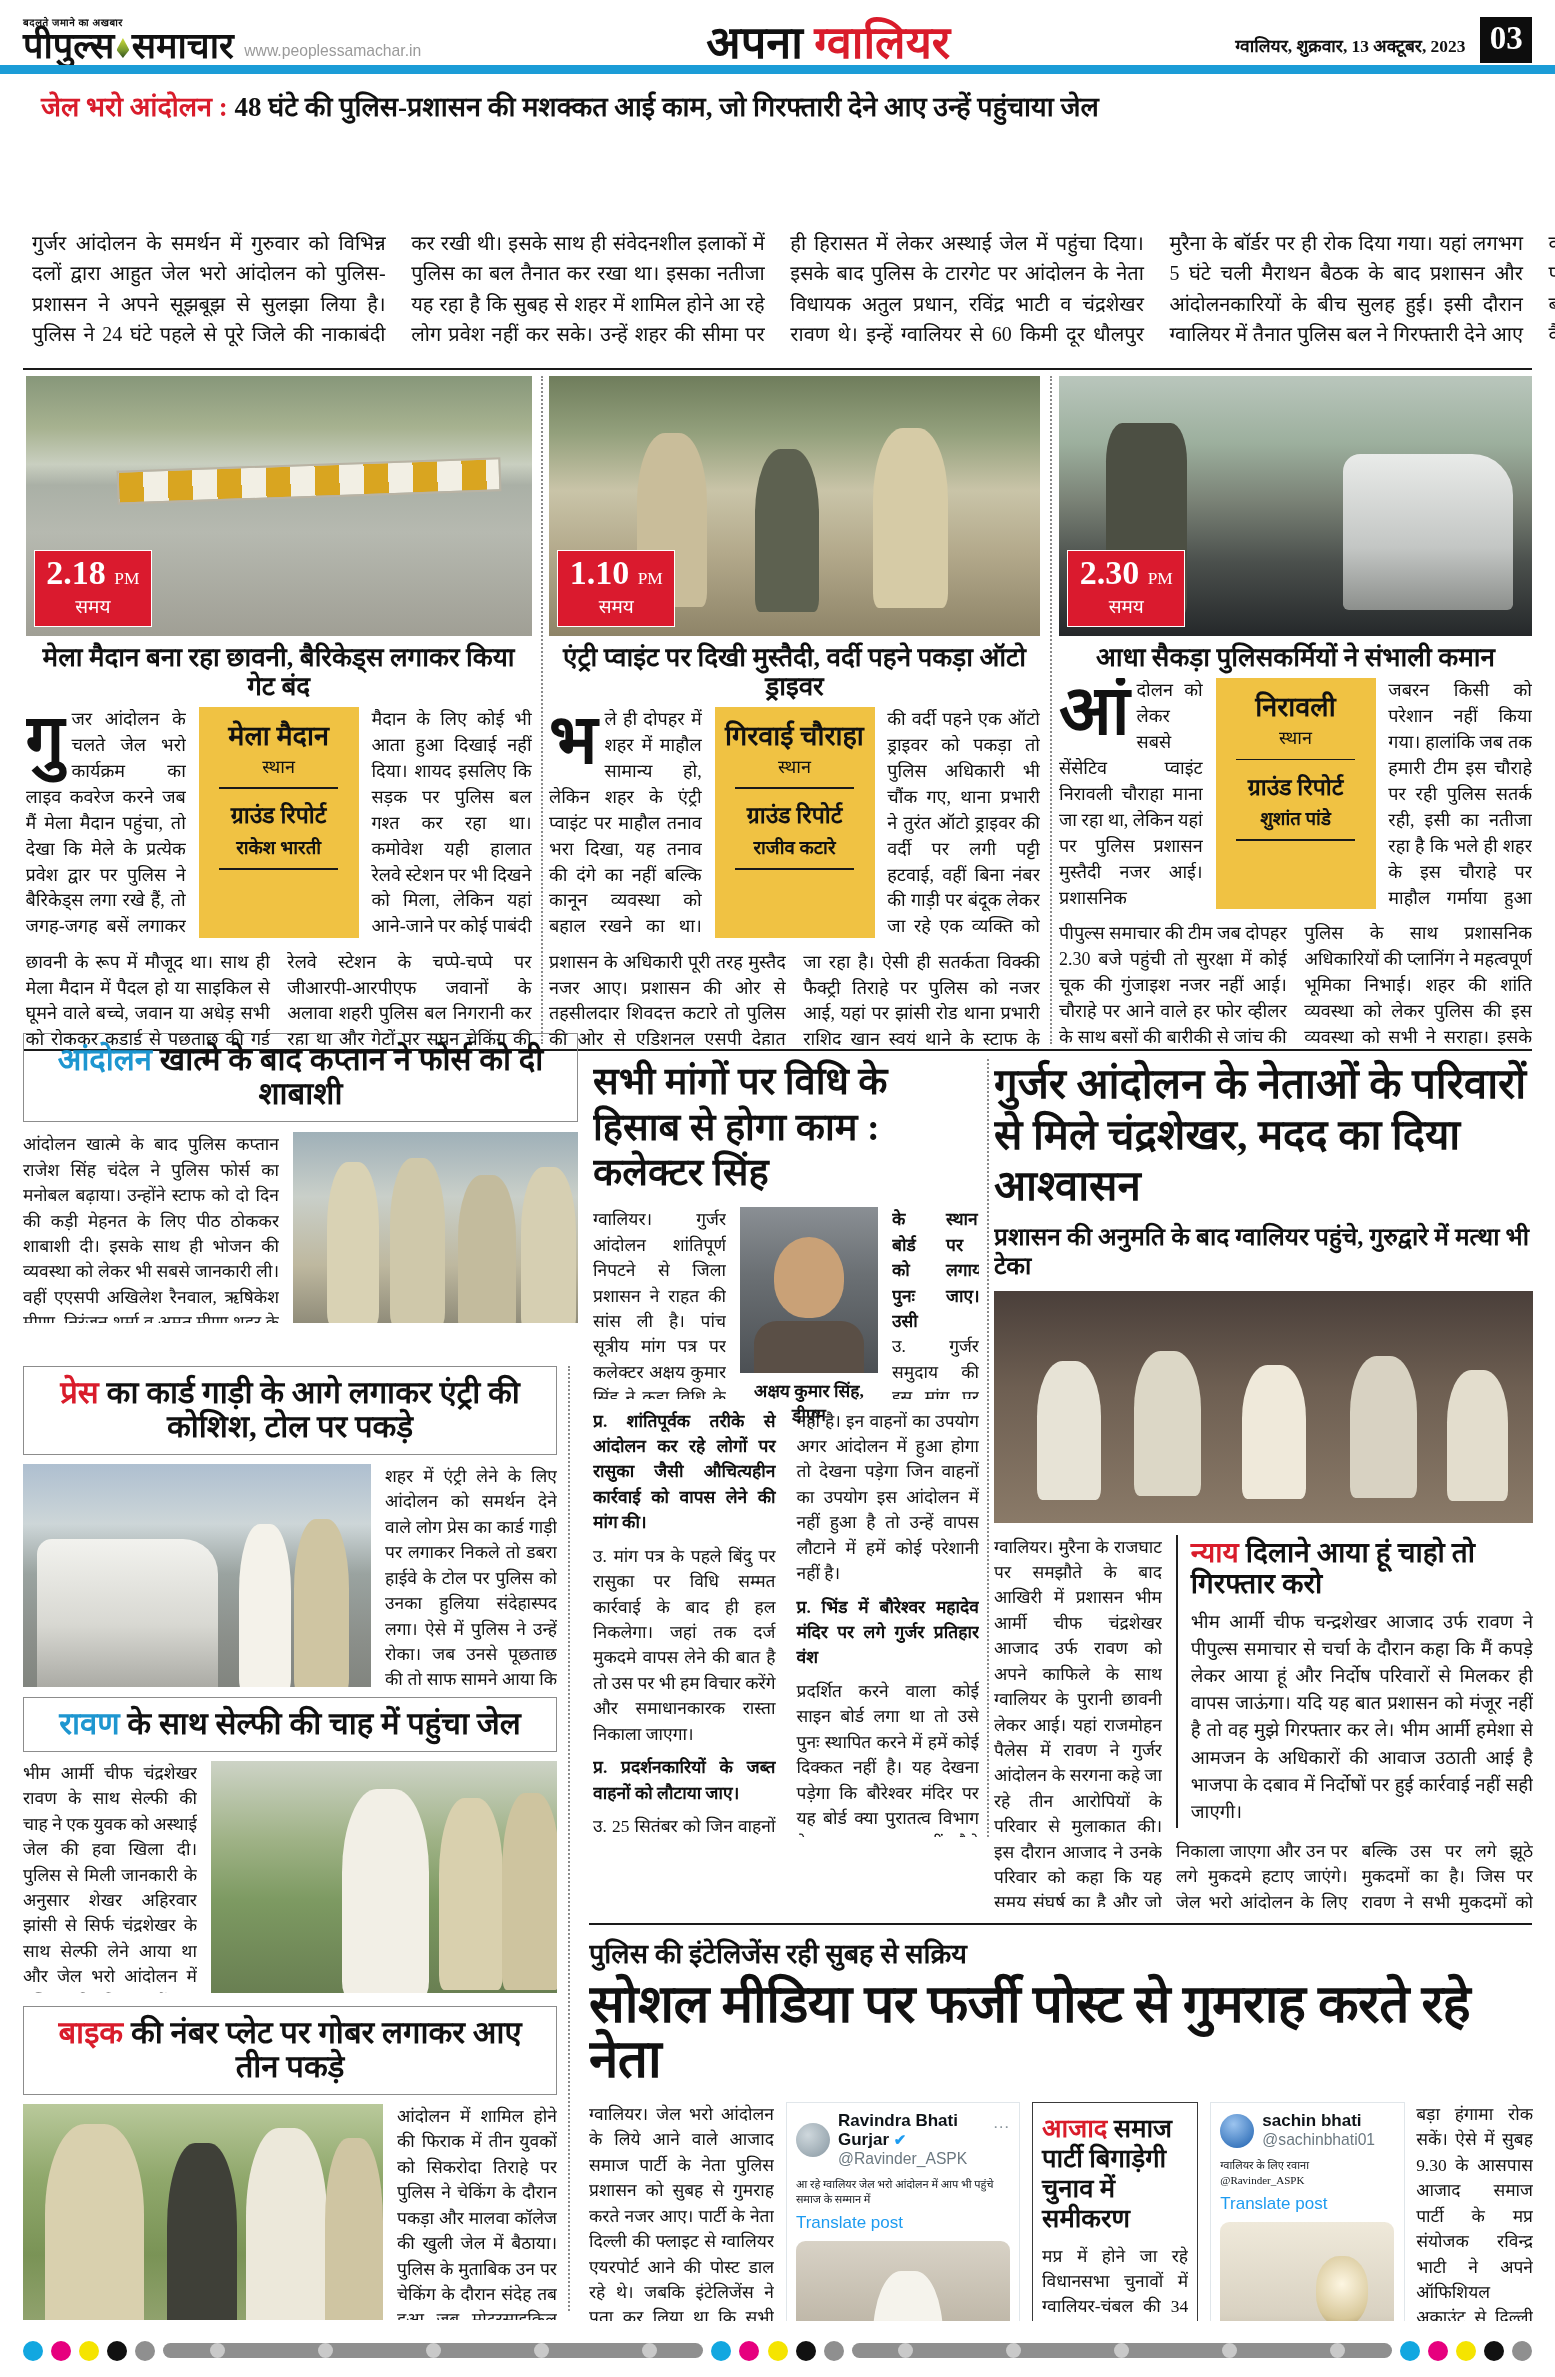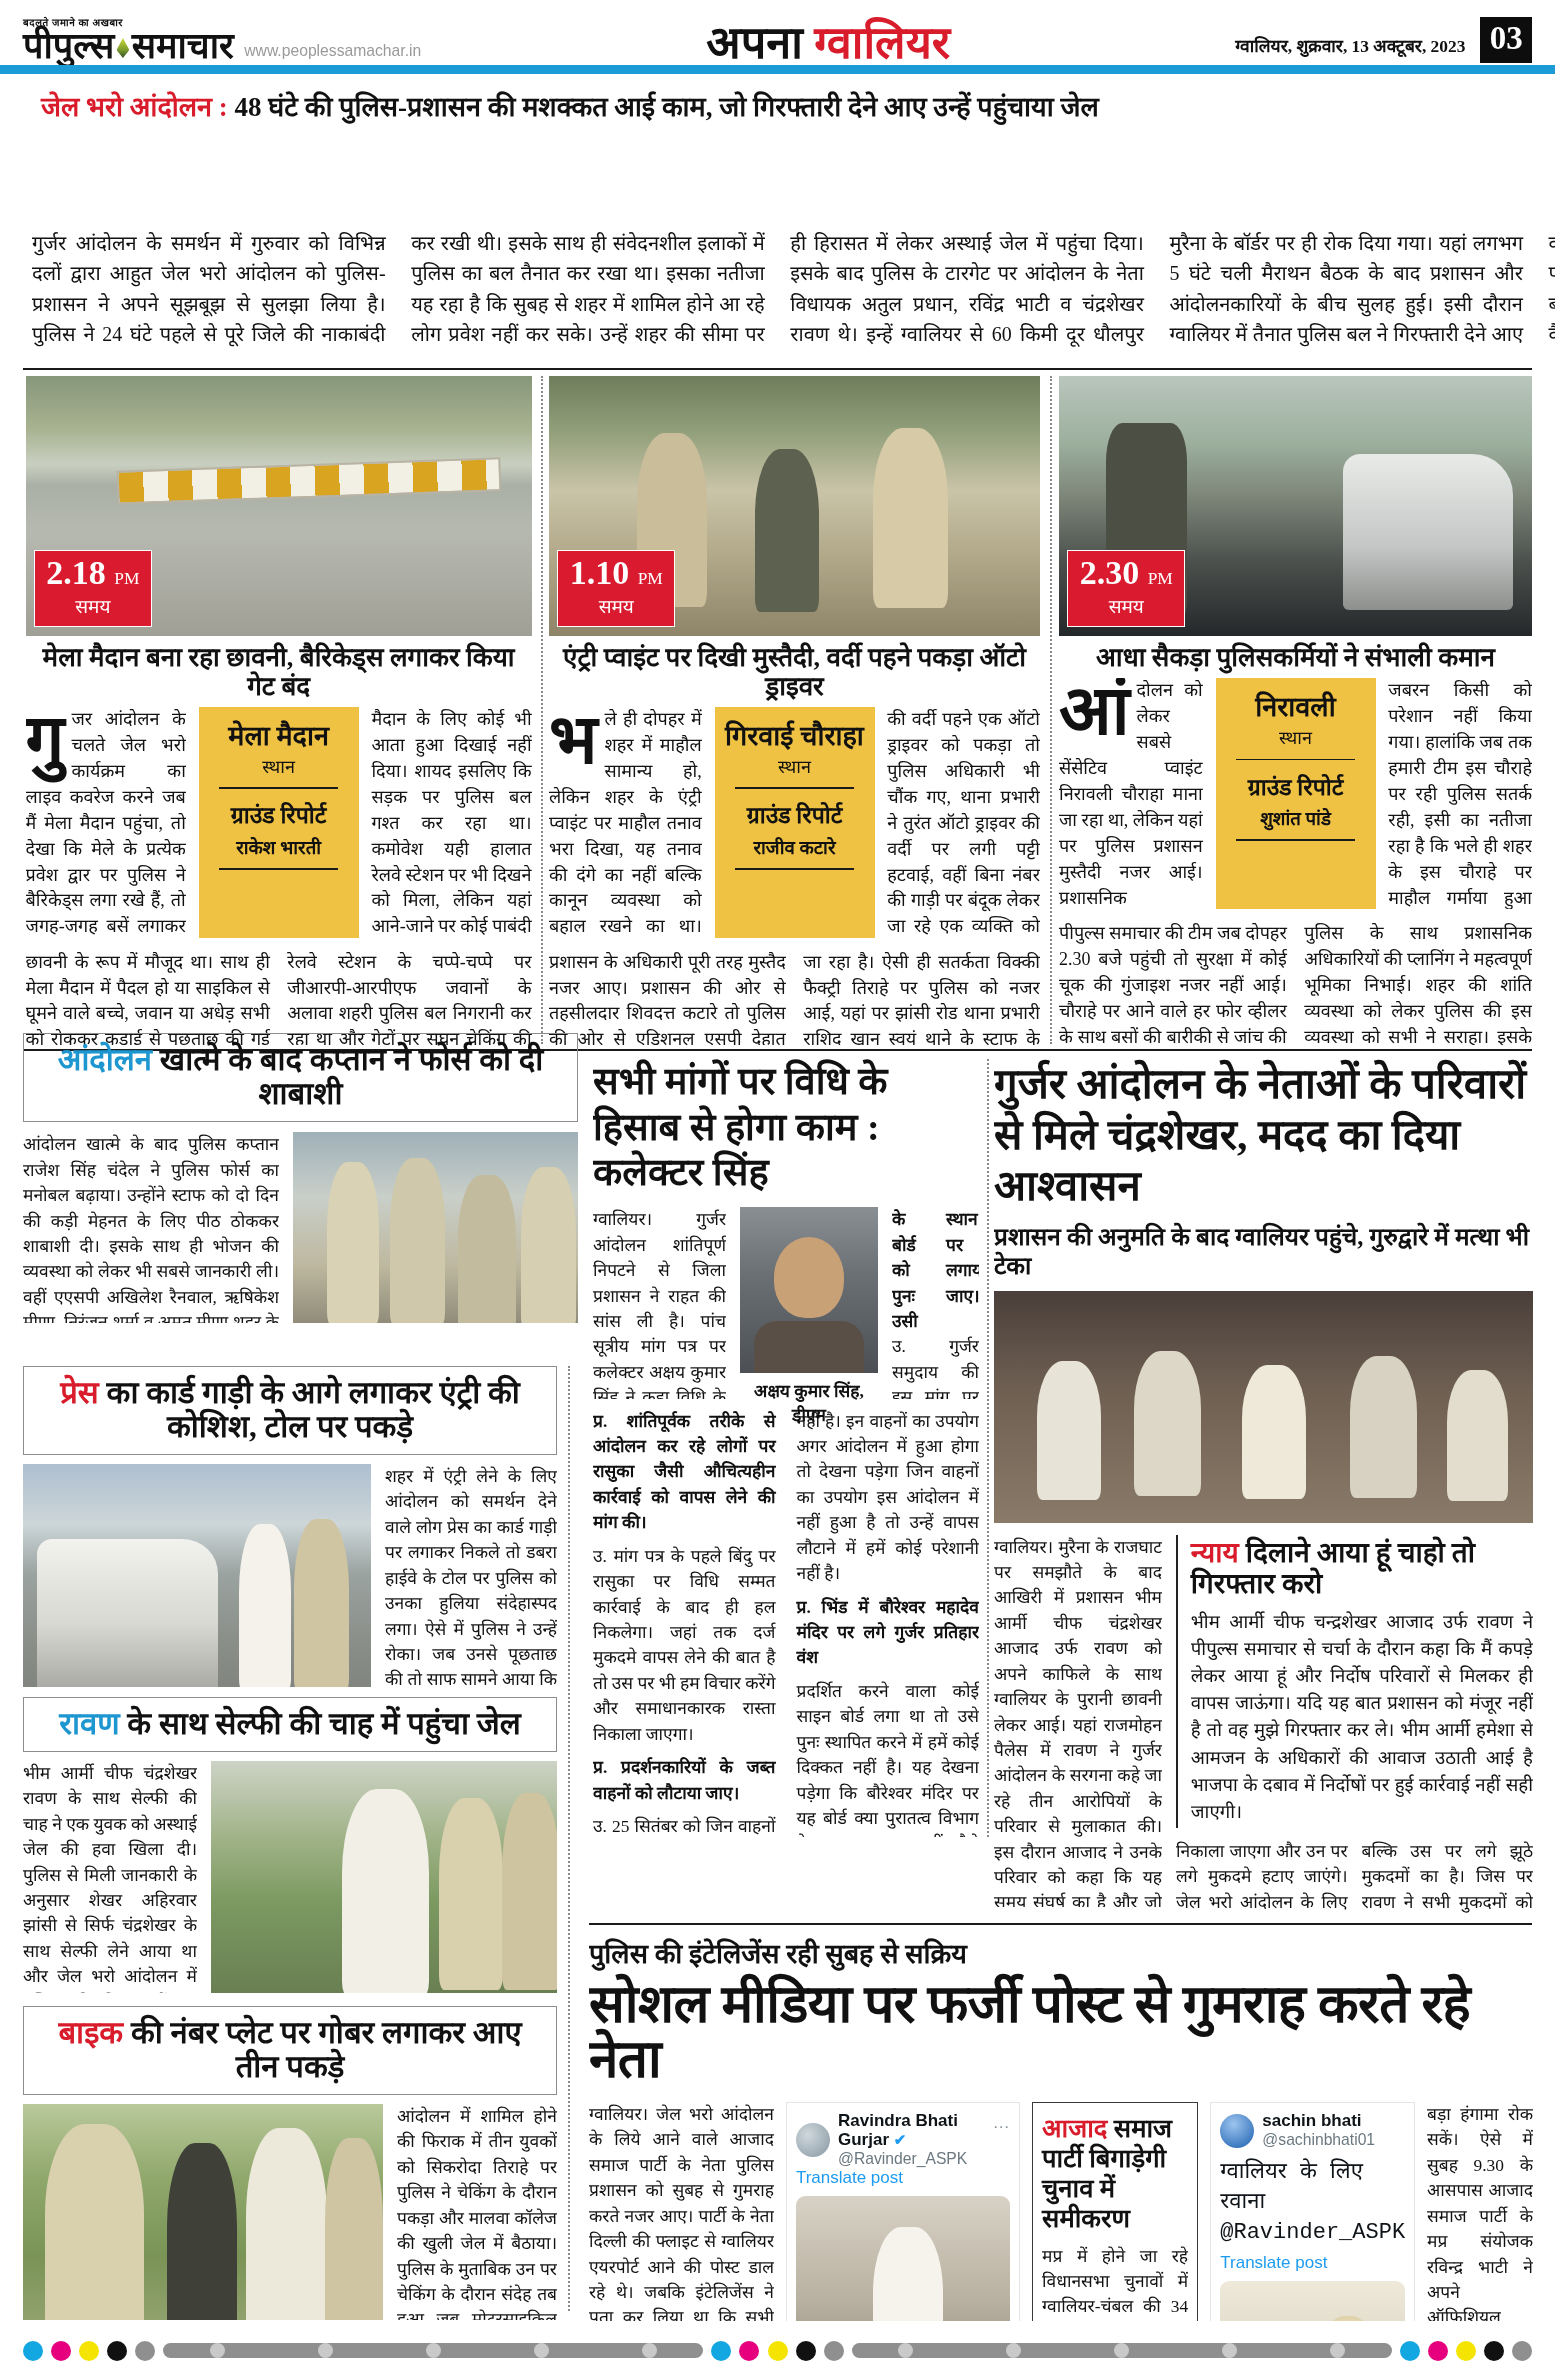--- a/index.html
+++ b/index.html
@@ -72,22 +72,22 @@
   .soc-head{font-size:53px;font-weight:bold;line-height:1.05;letter-spacing:-0.6px;}
   .tweet{border:1.2px solid #e0e6ea;background:#fff;padding:9.3px;font-family:"Liberation Sans",sans-serif;}
   .tw-top{display:flex;gap:8.1px;align-items:center;}
   .tw-av{width:34px;height:34px;border-radius:50%;flex:0 0 34px;
          background:radial-gradient(circle at 35% 35%,#cfd8dd,#8797a1);}
   .tw-av.blue{background:radial-gradient(circle at 40% 30%,#9cc4ef,#1b5fae);}
   .tw-name{font-size:17px;font-weight:bold;color:#0f1419;line-height:1.1;}
   .tw-handle{font-size:15.7px;color:#6b7880;}
   .tw-verified{color:#1d9bf0;font-size:15px;}
   .tw-more{margin-left:auto;color:#8a959c;font-size:17.4px;align-self:flex-start;}
-  .tw-text{font-size:22px;margin:9.3px 0 5.8px;color:#0f1419;line-height:1.35;
-           font-family:Liberation Mono, monospace;}
+  .tw-text{font-size:11px;margin:9.3px 0 5.8px;color:#0f1419;line-height:1.35;
+           font-family:Liberation Serif, serif;}
   .tw-translate{font-size:17px;color:#1d9bf0;margin-bottom:8.1px;}
   .tw-img{height:192px;border-radius:9.3px;overflow:hidden;position:relative;}
   .aspabox{border:1.7px solid #3a3a3a;padding:10.5px 9.3px;}
   .aspabox h3{margin:0 0 9.3px;font-size:25.6px;font-weight:bold;line-height:1.18;}
   
   .regrow{display:flex;align-items:center;gap:8.1px;}
   .dot{width:20px;height:20px;border-radius:50%;}
   .regbar{flex:1;height:15px;background:#8f8f8f;border-radius:8.1px;position:relative;
           display:flex;align-items:center;justify-content:space-around;}
   .regbar .dot{width:15px;height:15px;background:#c9c9c9;}
@@ -332,20 +332,21 @@
 
       <div class="tweet" style="flex:0 0 214px;">
         <div class="tw-top">
           <div class="tw-av"></div>
           <div>
             <div class="tw-name"><span>Ravindra Bhati Gurjar</span> <span class="tw-verified">✔</span></div>
             <div class="tw-handle">@Ravinder_ASPK</div>
           </div>
           <div class="tw-more">…</div>
         </div>
+        <div class="tw-text">आ रहे ग्वालियर जेल भरो आंदोलन में आप भी पहुंचे समाज के सम्मान में</div>
         <div class="tw-translate">Translate post</div>
         <div class="tw-img">
           <div style="position:absolute;inset:0;background:linear-gradient(180deg,#d8d2c6 0%,#b8b0a0 55%,#8e867a 100%);"></div>
           <div class="figure" style="left:36%;top:16%;width:70px;height:163px;background:#f5f3ec;"></div>
         </div>
       </div>
 
       <div class="aspabox" style="flex:0 0 146px;">
         <h3><span class="red">आजाद</span><span> समाज पार्टी बिगाड़ेगी चुनाव में समीकरण</span></h3>
         <div class="body-txt">मप्र में होने जा रहे विधानसभा चुनावों में ग्वालियर-चंबल की 34 सीटों पर आसपा समीकरण बिगाड़ने की भूमिका में दिखाई दे रही है। दरअसल गुर्जर आंदोलन में पार्टी के साथ भीम आर्मी चीफ ने भी हाथ बढ़ाया है। ऐसे में ओबीसी और एससी-एसटी बैंक पर इनका खासा प्रभाव फिलहाल तो दिखाई पड़ रहा है। चुनाव के समय भाटी और रावण की सभाएं माहौल बदल सकती हैं।</div>

